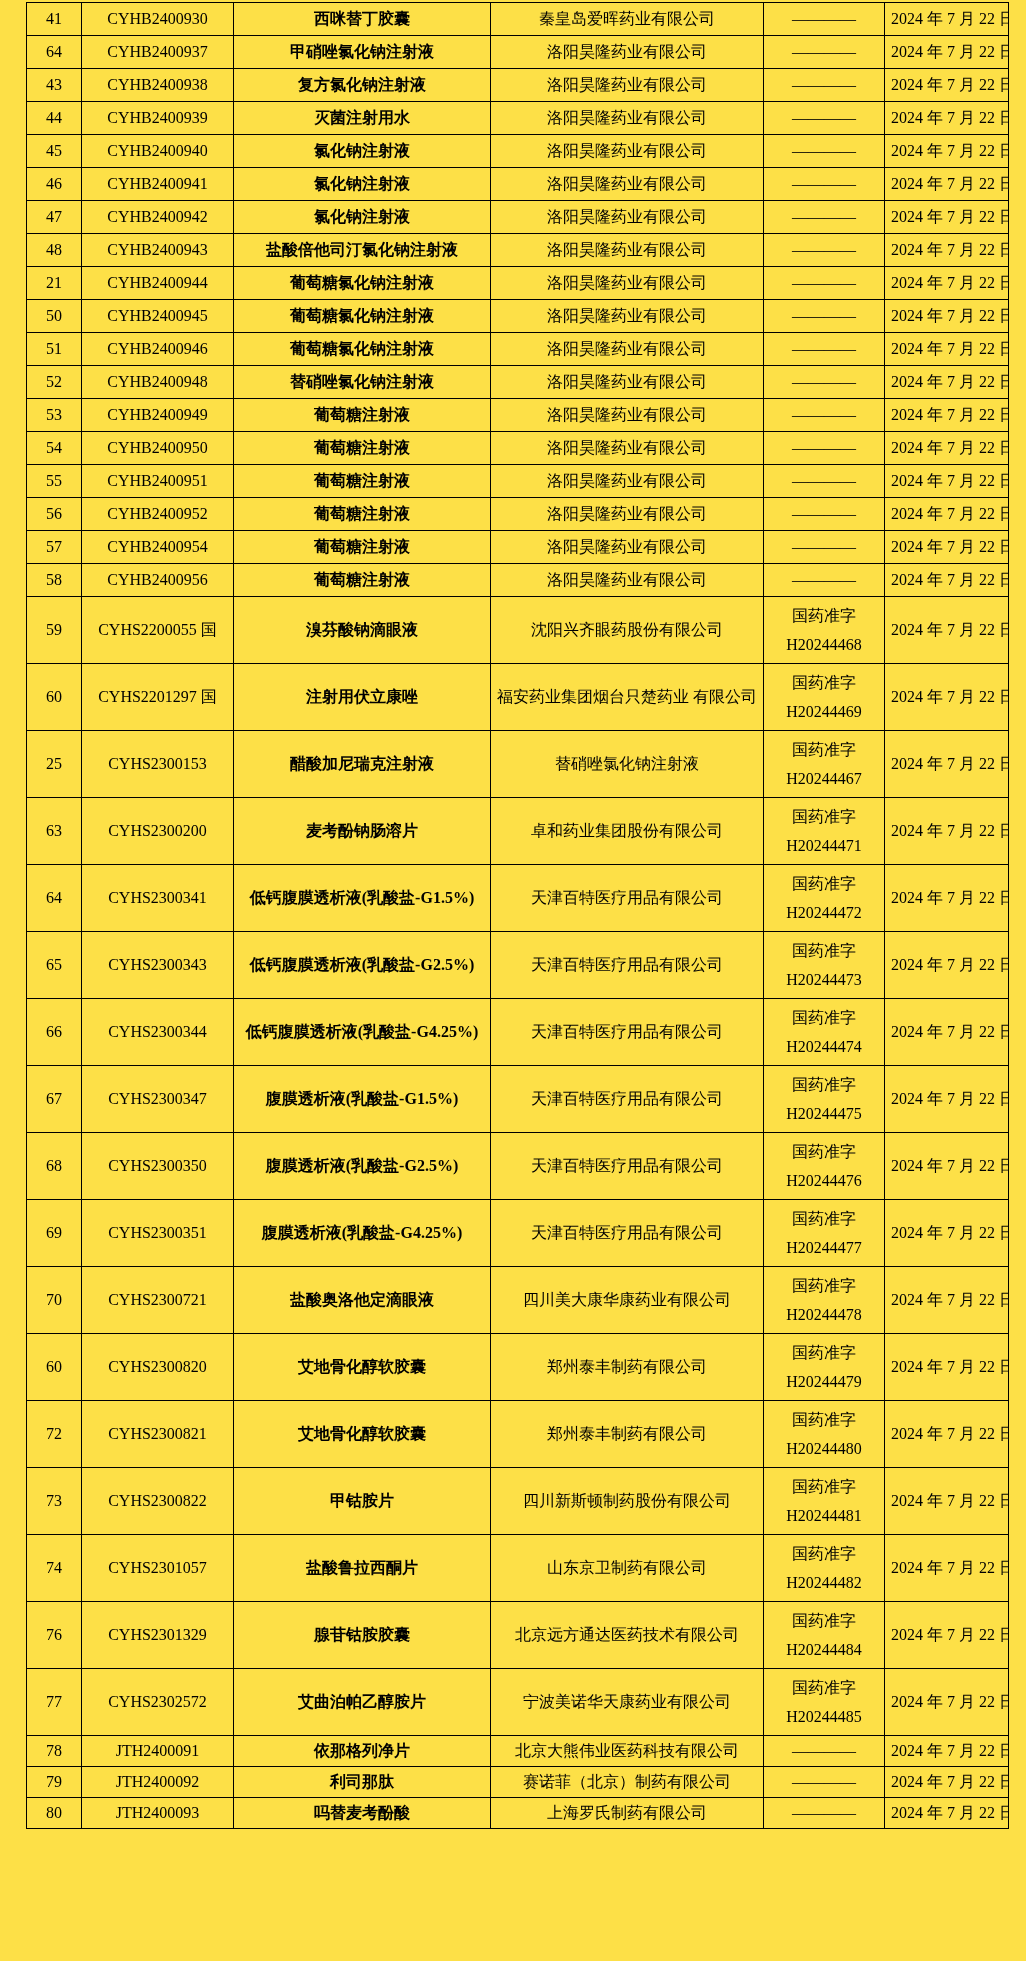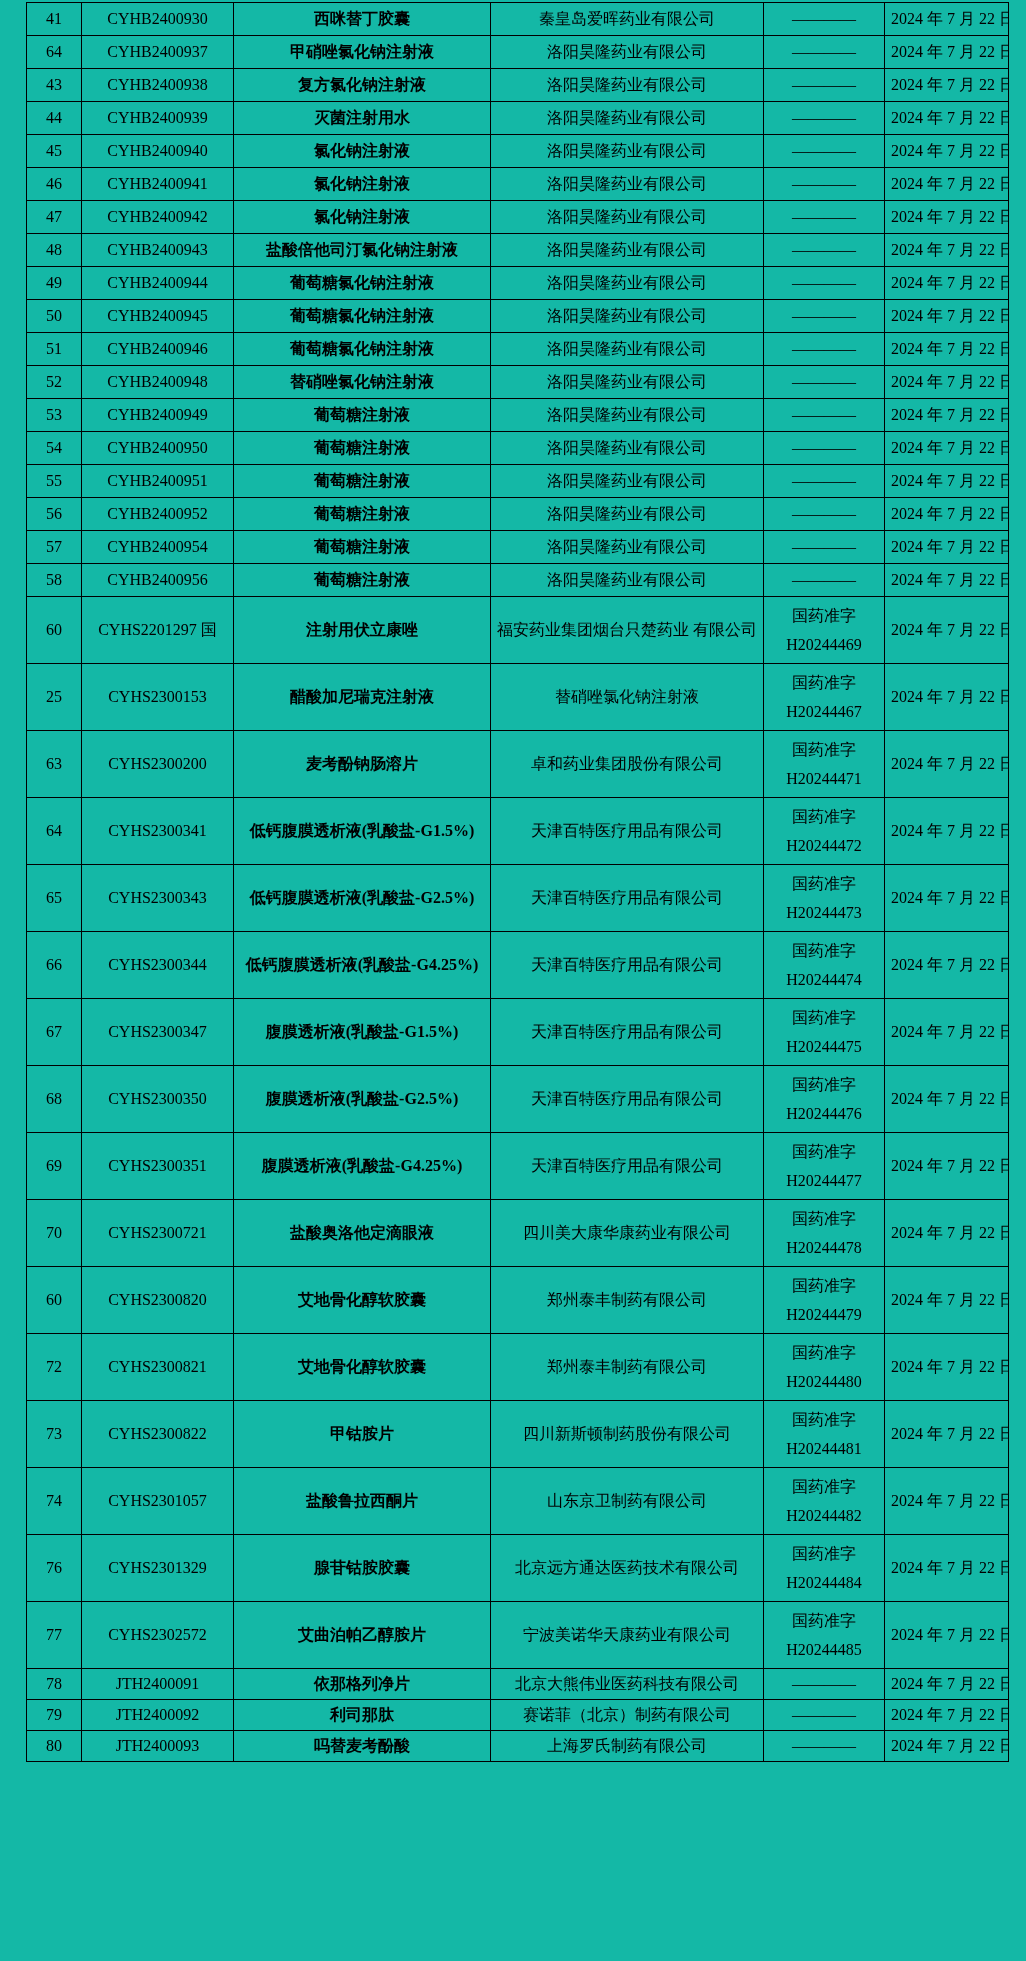--- a/index.html
+++ b/index.html
@@ -11,21 +11,21 @@
     width: 1026px;
     height: 1961px;
     overflow: hidden;
     font-family: "Liberation Serif", "DejaVu Serif", serif;
     color: #000000;
   }
   .page {
     position: relative;
     width: 1026px;
     height: 1961px;
-    background: #14b8a6;
+    background: #fde047;
   }
   table.reg-table {
     position: absolute;
     left: 26px;
     top: 2px;
     border-collapse: collapse;
     table-layout: fixed;
     width: 982px;
   }
   table.reg-table td {
@@ -127,21 +127,21 @@
         </tr>
         <tr class="row-short">
           <td class="c-no">48</td>
           <td class="c-acc">CYHB2400943</td>
           <td class="c-name">盐酸倍他司汀氯化钠注射液</td>
           <td class="c-comp">洛阳昊隆药业有限公司</td>
           <td class="c-appr"><span class="dash-line">————</span></td>
           <td class="c-date">2024 年 7 月 22 日</td>
         </tr>
         <tr class="row-short">
-          <td class="c-no">49</td>
+          <td class="c-no">21</td>
           <td class="c-acc">CYHB2400944</td>
           <td class="c-name">葡萄糖氯化钠注射液</td>
           <td class="c-comp">洛阳昊隆药业有限公司</td>
           <td class="c-appr"><span class="dash-line">————</span></td>
           <td class="c-date">2024 年 7 月 22 日</td>
         </tr>
         <tr class="row-short">
           <td class="c-no">50</td>
           <td class="c-acc">CYHB2400945</td>
           <td class="c-name">葡萄糖氯化钠注射液</td>
@@ -204,20 +204,33 @@
           <td class="c-comp">洛阳昊隆药业有限公司</td>
           <td class="c-appr"><span class="dash-line">————</span></td>
           <td class="c-date">2024 年 7 月 22 日</td>
         </tr>
         <tr class="row-short">
           <td class="c-no">58</td>
           <td class="c-acc">CYHB2400956</td>
           <td class="c-name">葡萄糖注射液</td>
           <td class="c-comp">洛阳昊隆药业有限公司</td>
           <td class="c-appr"><span class="dash-line">————</span></td>
+          <td class="c-date">2024 年 7 月 22 日</td>
+        </tr>
+        <tr class="row-tall">
+          <td class="c-no">59</td>
+          <td class="c-acc">CYHS2200055 国</td>
+          <td class="c-name">溴芬酸钠滴眼液</td>
+          <td class="c-comp">沈阳兴齐眼药股份有限公司</td>
+          <td class="c-appr">
+            <div class="appr-wrap">
+              <span class="appr-line">国药准字</span>
+              <span class="appr-line">H20244468</span>
+            </div>
+          </td>
           <td class="c-date">2024 年 7 月 22 日</td>
         </tr>
         <tr class="row-tall">
           <td class="c-no">60</td>
           <td class="c-acc">CYHS2201297 国</td>
           <td class="c-name">注射用伏立康唑</td>
           <td class="c-comp">福安药业集团烟台只楚药业 有限公司</td>
           <td class="c-appr">
             <div class="appr-wrap">
               <span class="appr-line">国药准字</span>

